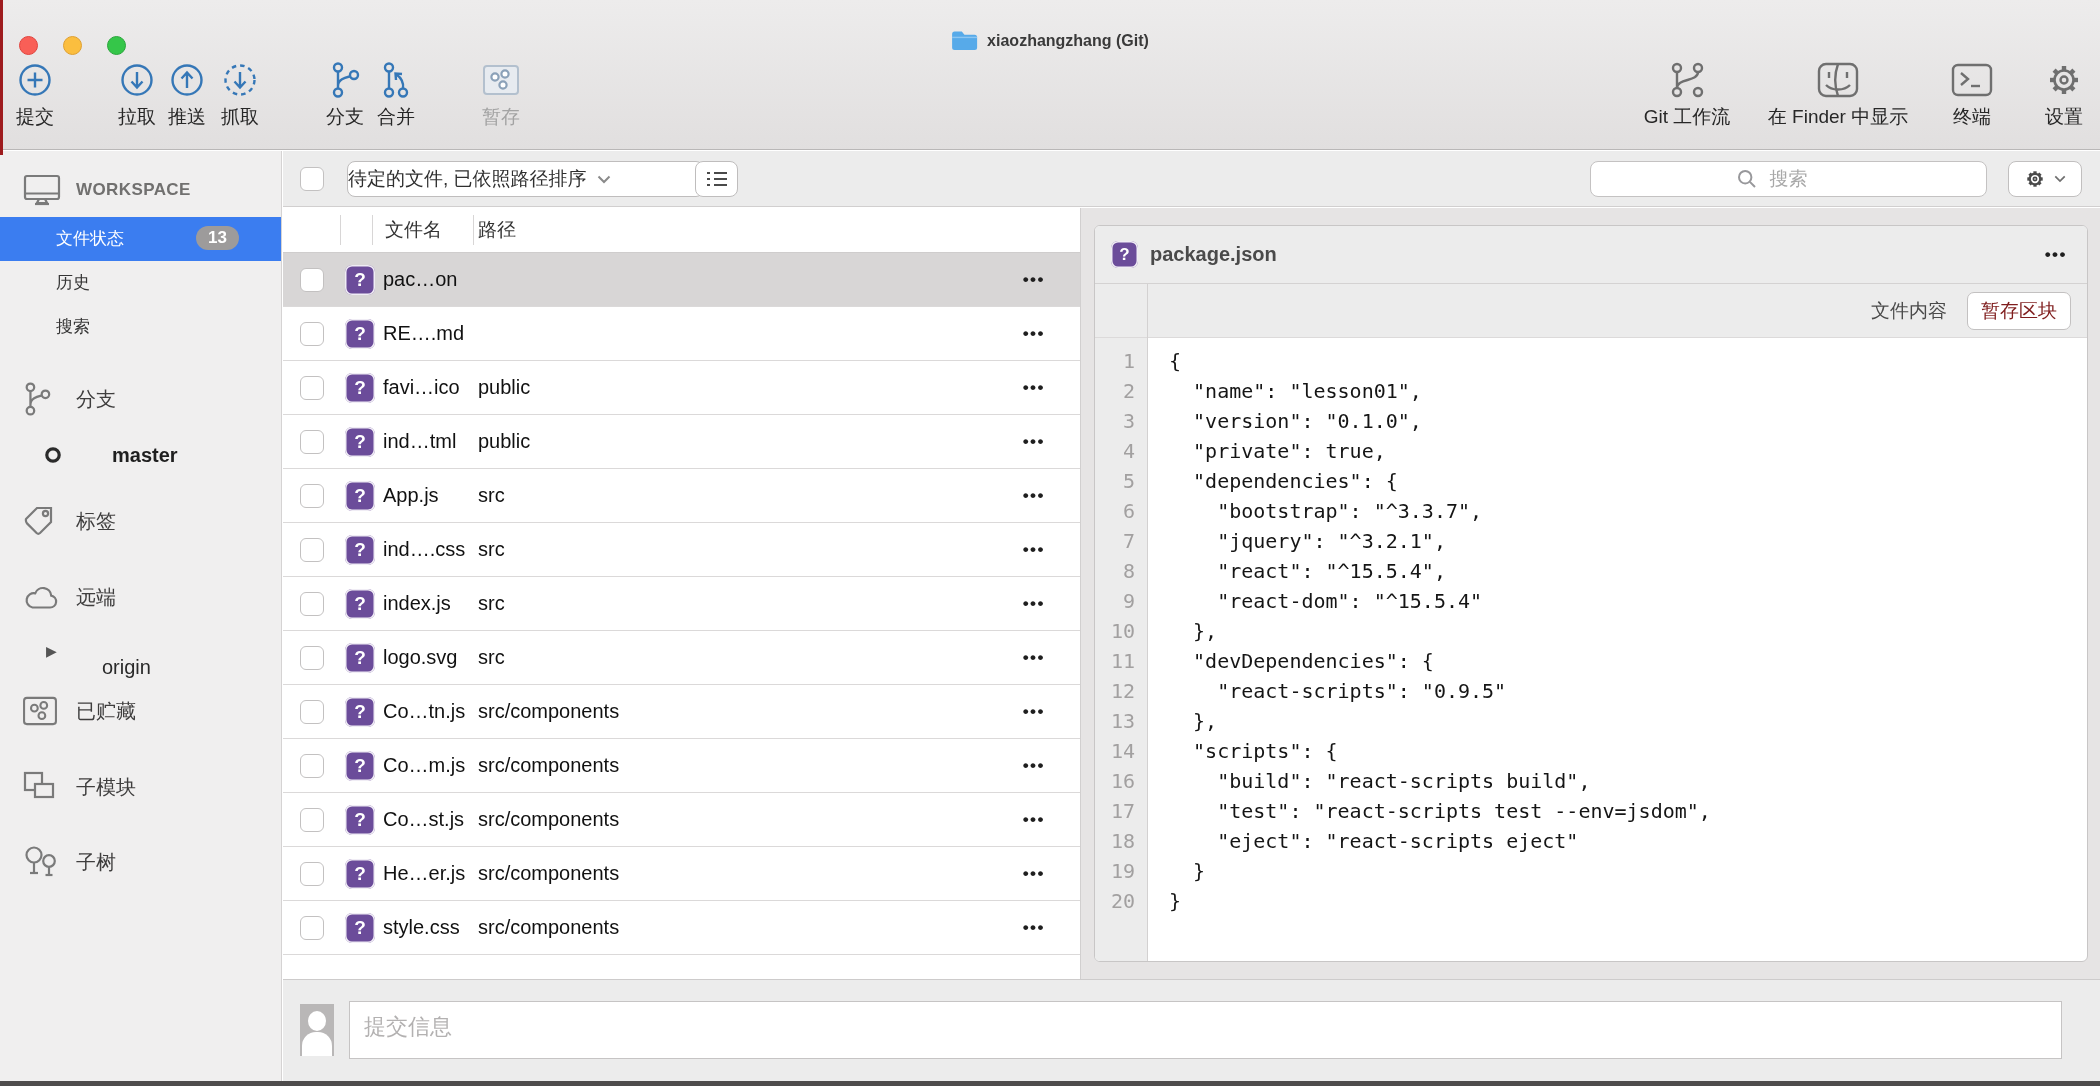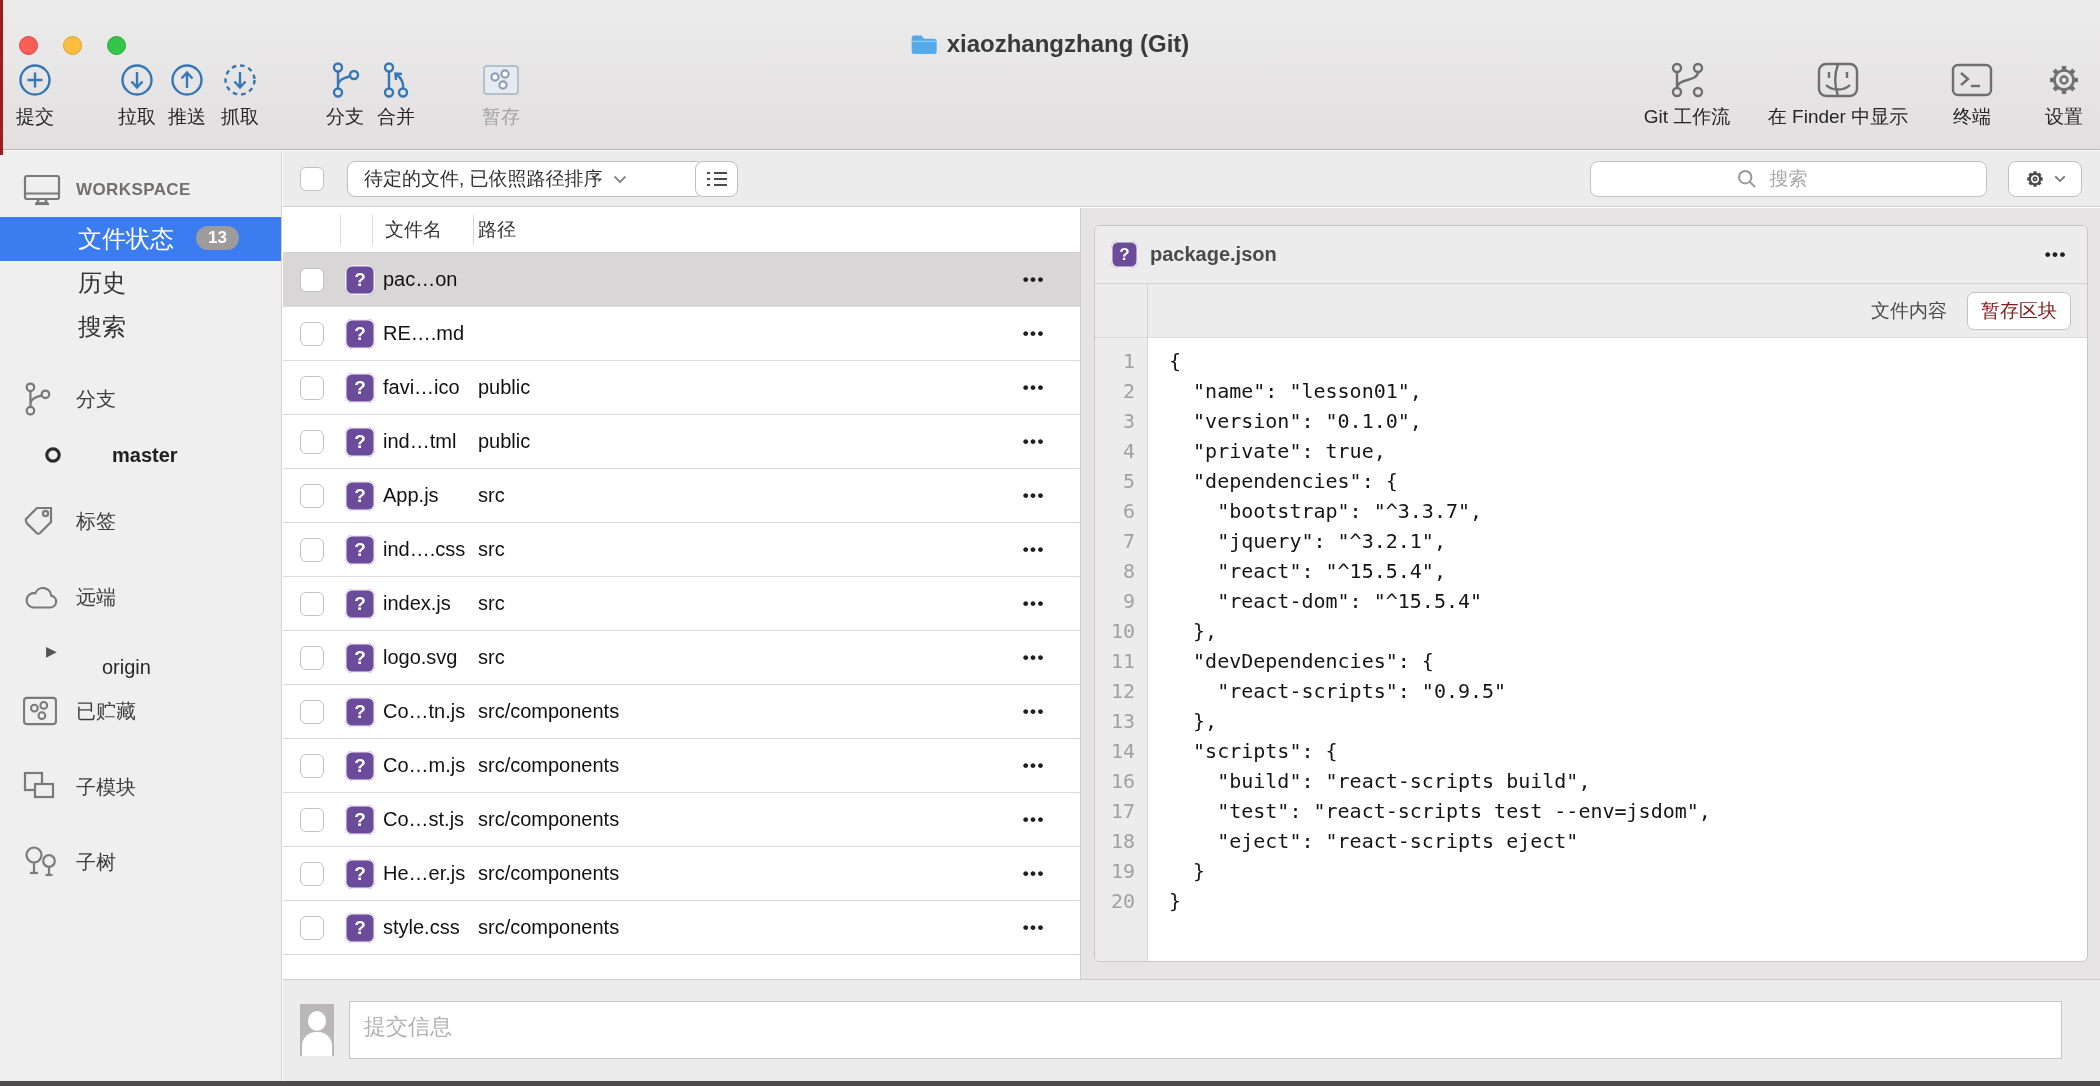--- a/index.html
+++ b/index.html
@@ -12,50 +12,50 @@
   
   .chrome { position:absolute; top:0; left:0; width:100%; height:150px;
     background:linear-gradient(#edecec,#e1dfdf); border-bottom:1px solid #b9b7b7; }
   .lights { position:absolute; top:36px; left:19px; display:flex; gap:25px; }
   .light { width:19px; height:19px; border-radius:50%; }
   .light.red { background:#f95f57; border:1px solid #e1443e; }
   .light.yellow { background:#fbbe3f; border:1px solid #dfa032; }
   .light.green { background:#35c649; border:1px solid #2aa63c; }
   .titlecluster { position:absolute; top:30px; left:50%; transform:translateX(-50%);
     display:flex; align-items:center; gap:9px; }
-  .titletext { font-size:24px; font-weight:bold; color:#3a3a3a; }
+  .titletext { font-size:16px; font-weight:bold; color:#3a3a3a; }
   .tbitem { position:absolute; top:60px; width:70px; text-align:center; }
   .tbitem .ico { height:40px; display:flex; align-items:center; justify-content:center; }
   .tbitem .lab { margin-top:4px; font-size:19px; color:#272727; white-space:nowrap; }
   .tbitem.disabled .lab { color:#a3a3a3; }
   .edge-red { position:absolute; left:0; top:0; width:3px; height:155px; background:#9e1b1e; z-index:40; }
   .edge-bottom { position:absolute; left:0; bottom:0; width:100%; height:5px; background:#4e4c4c; z-index:40; }
   
   .sidebar { position:absolute; left:0; top:151px; bottom:0; width:282px;
     background:#f0efef; border-right:1px solid #d5d3d3; }
   .srow { position:absolute; left:0; width:100%; display:flex; align-items:center; }
   .srow .sicon { position:absolute; left:22px; display:flex; align-items:center; }
   .workspace-lab { font-size:17px; font-weight:bold; color:#71706f; letter-spacing:.4px; padding-left:76px; }
-  .sitem { font-size:24px; color:#343434; padding-left:78px; width:100%; height:44px; line-height:44px; }
+  .sitem { font-size:17px; color:#343434; padding-left:56px; width:100%; height:44px; line-height:44px; }
   .sitem.sel { background:#3b7df0; color:#fff; }
   .badge { position:absolute; left:196px; top:9px; background:#9d9b9b; color:#fff;
     font-size:17px; font-weight:bold; border-radius:12px; padding:1px 12px; line-height:22px; }
   .ssection { font-size:20px; color:#3f3e3e; padding-left:76px; }
   .smaster { font-size:20px; font-weight:bold; color:#1f1f1f; padding-left:112px; }
   .sremote { font-size:20px; color:#2a2a2a; padding-left:102px;margin-top:32px; }
   .disclosure { position:absolute; left:46px; font-size:14px; color:#555; }
   
   .topbar { position:absolute; left:283px; top:151px; right:0; height:56px;
     background:#ececec; border-bottom:1px solid #d1cfcf; }
   .cb { display:inline-block; width:24px; height:24px; background:#fff;
     border:1.5px solid #c3c1c1; border-radius:6px; flex:none; }
   .topbar .cb { position:absolute; left:17px; top:16px; }
   .filterdrop { position:absolute; left:64px; top:10px; width:357px; height:36px;
     background:#fff; border:1px solid #bfbdbd; border-radius:8px;
-    display:flex; align-items:center; padding:0 12px 0 16px; }
+    display:flex; align-items:center; padding:0 12px 0 0; }
   .filterdrop .ftext { font-size:19px; color:#2f2f2f; white-space:nowrap; }
   .filterdrop .chev { margin-left:10px; display:flex; }
   .viewtoggle { position:absolute; left:412px; top:10px; width:43px; height:36px;
     background:#fff; border:1px solid #bfbdbd; border-radius:8px;
     display:flex; align-items:center; justify-content:center; }
   .searchwrap { position:absolute; right:113px; top:10px; width:397px; height:36px; }
   .searchwrap svg { position:absolute; left:calc(50% - 52px); top:8px; }
   .searchinput { width:100%; height:100%; background:#fff; border:1px solid #c4c2c2;
     border-radius:8px; text-align:center; font-size:19px; color:#333; outline:none;
     font-family:"Liberation Sans",sans-serif; }

